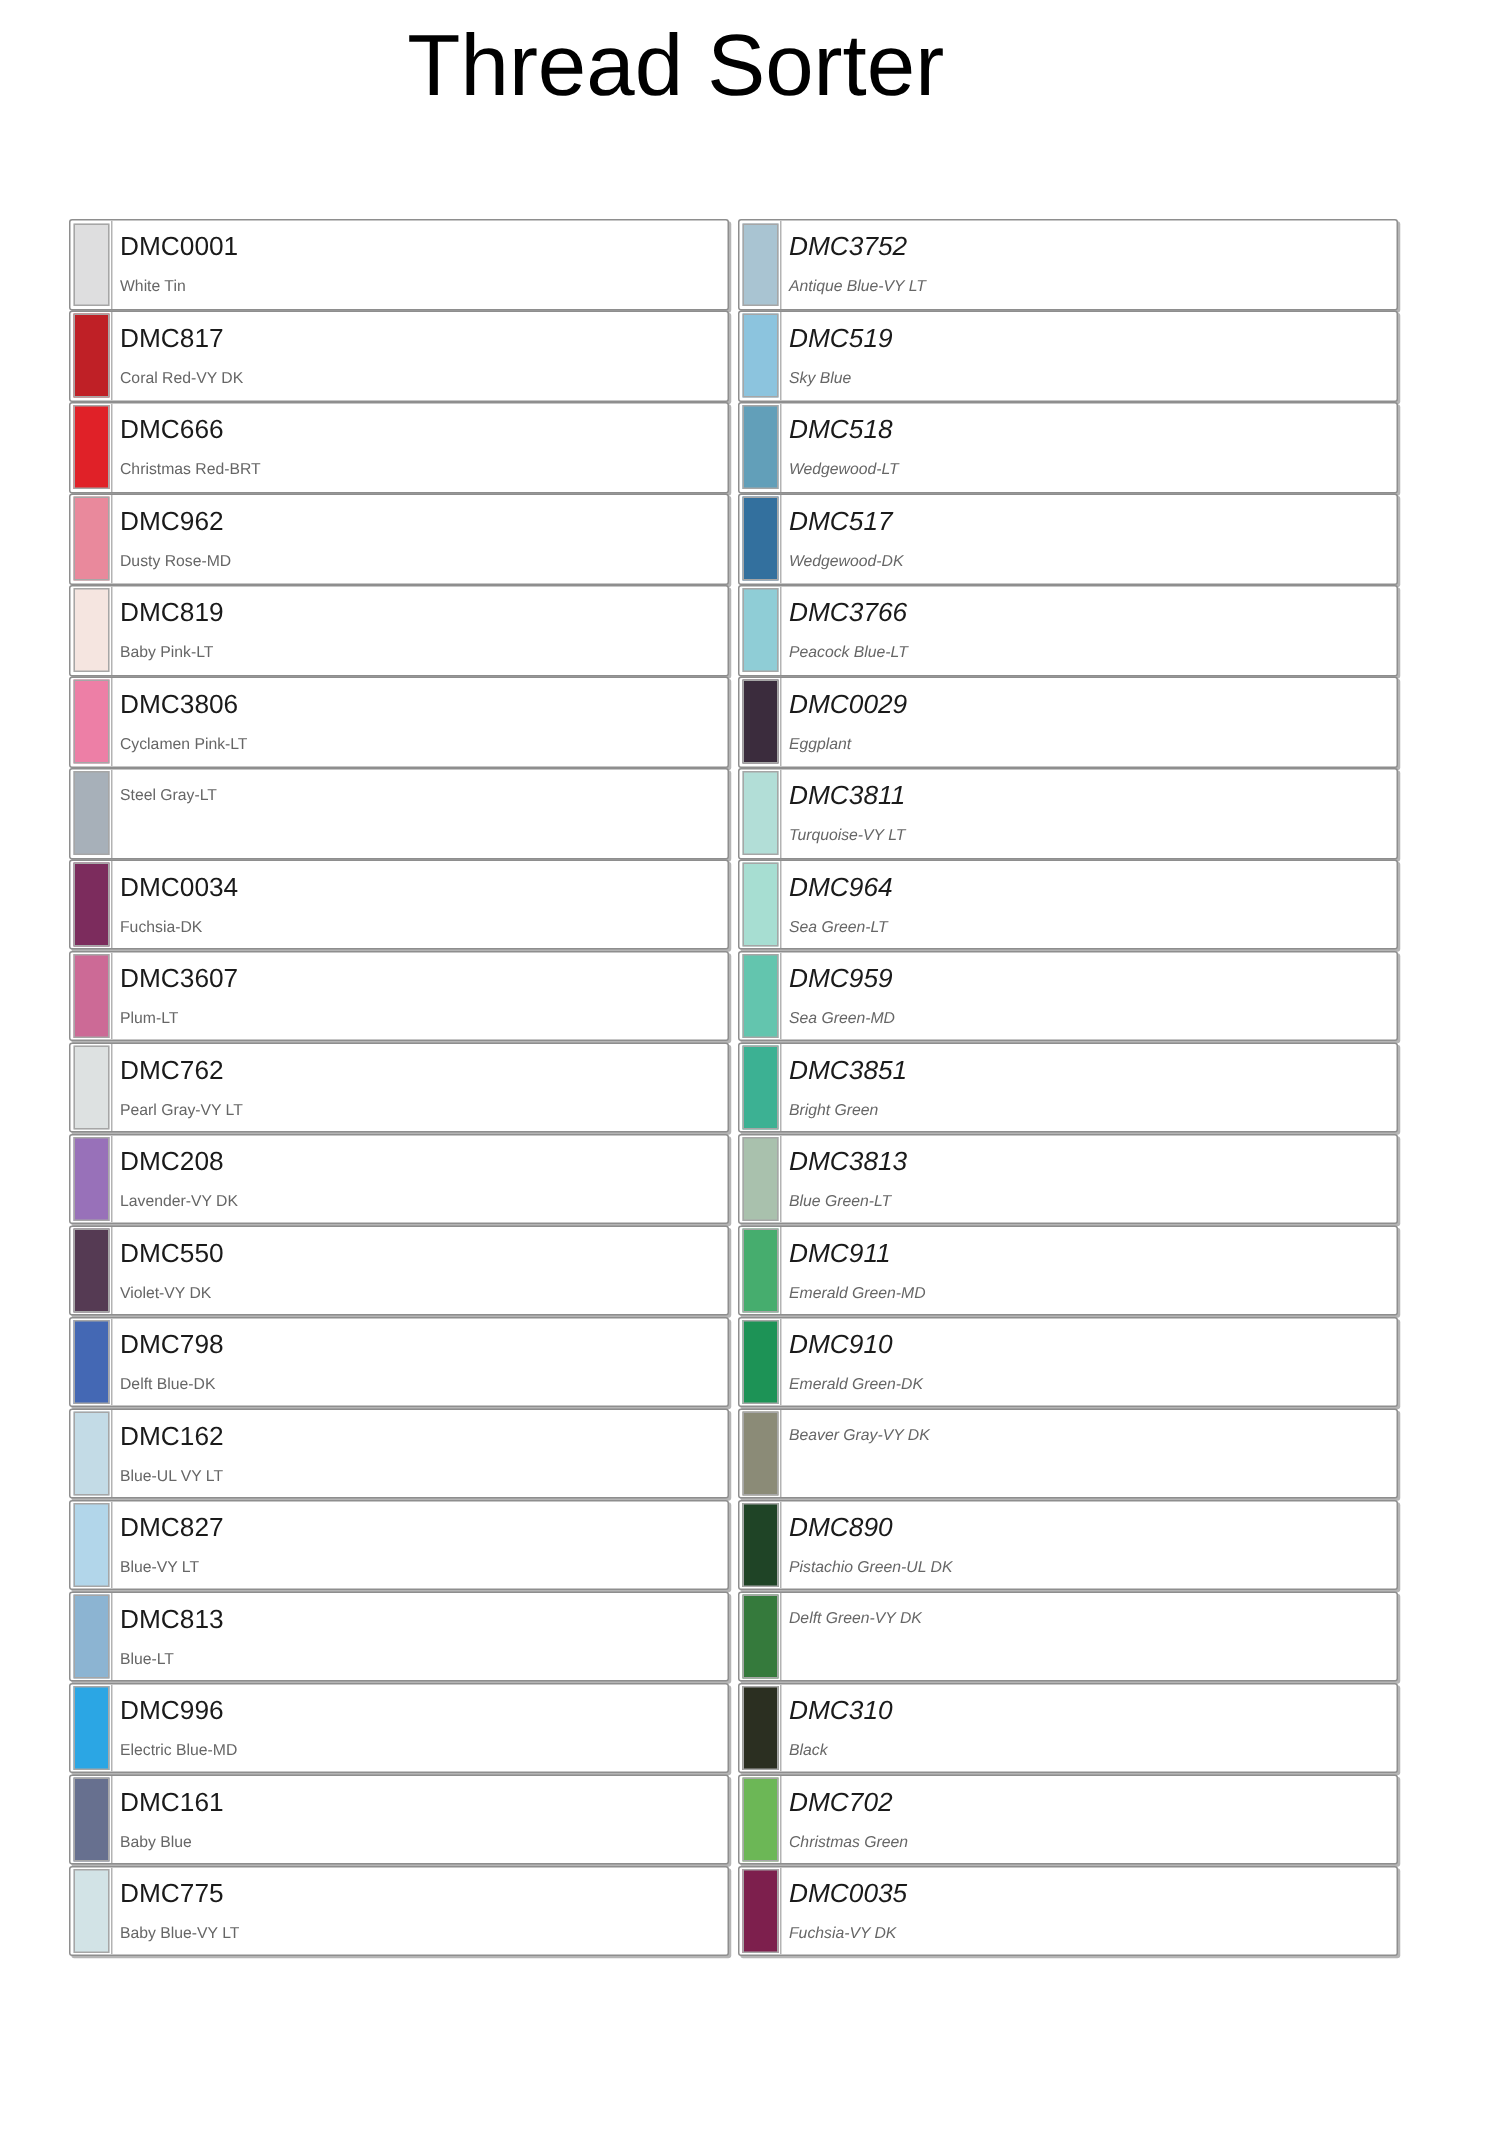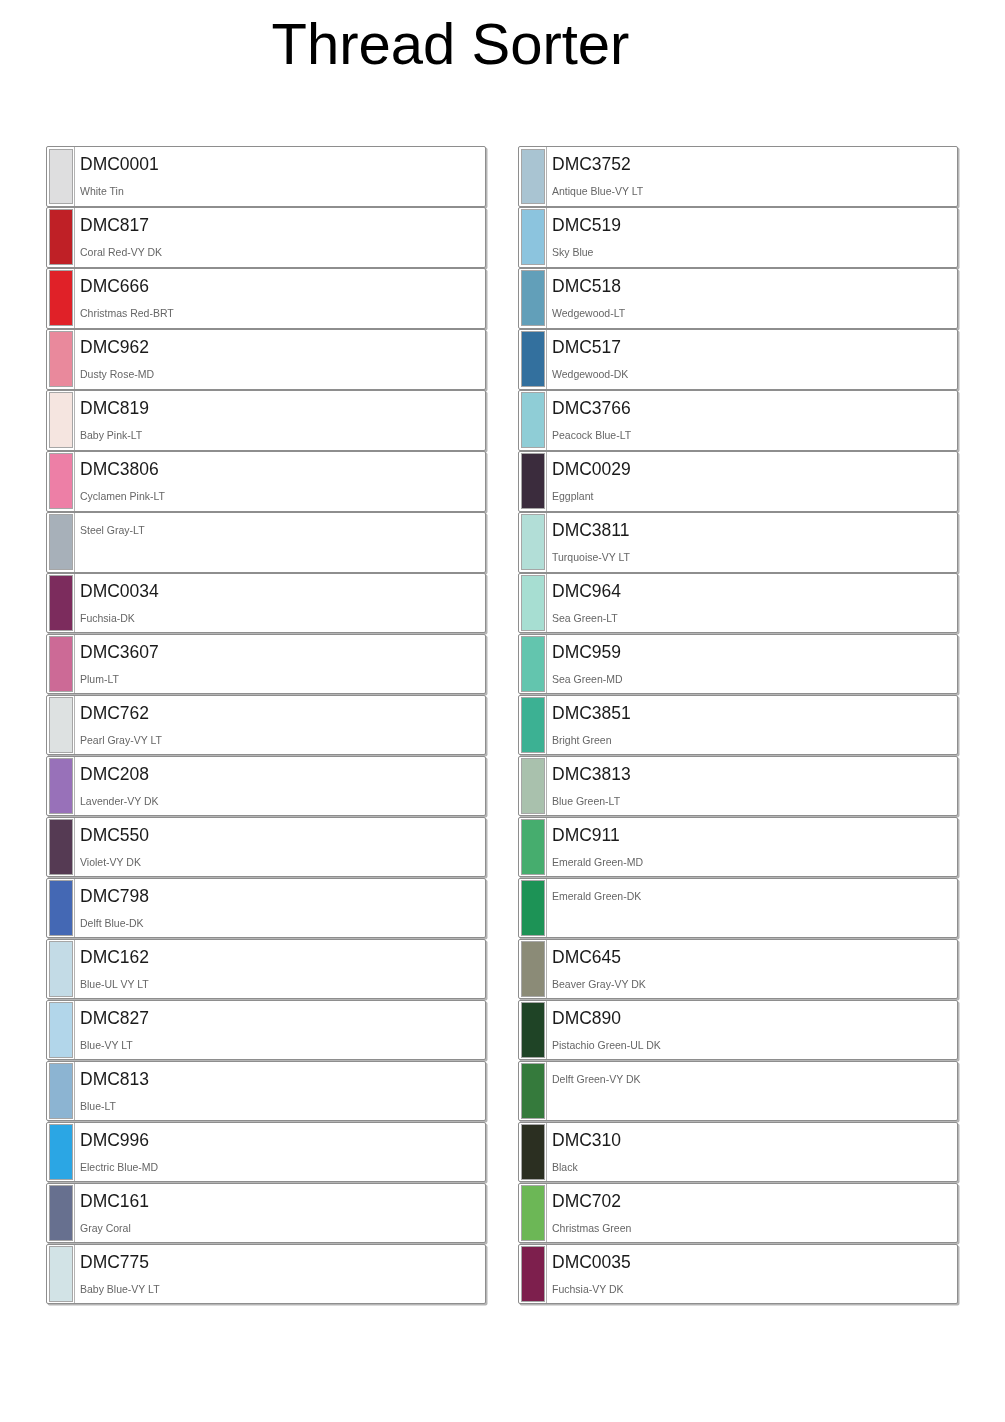--- a/index.html
+++ b/index.html
@@ -45,21 +45,21 @@
     gap: 0px;
   }
 
   .thread-column {
     width: 440px;
     display: flex;
     flex-direction: column;
   }
 
   .thread-column.left  { margin-left: 46px; }
-  .thread-column.right { margin-left: 32px; }
+  .thread-column.right { margin-left: 6px; font-style: italic; }
 
   .thread-row {
     position: relative;
     box-sizing: border-box;
     height: 60.6px;
     background: #ffffff;
     border: 1px solid #8e8e8e;
     border-radius: 2px;
     box-shadow: 1.5px 1.5px 0 rgba(120,120,120,0.55);
     display: flex;
@@ -273,21 +273,21 @@
             <div class="code">DMC996</div>
             <div class="name">Electric Blue-MD</div>
           </div>
         </div>
         <div class="thread-row">
           <div class="swatch-wrap">
             <div class="swatch" style="background-color: rgb(103, 112, 143);"></div>
           </div>
           <div class="row-text">
             <div class="code">DMC161</div>
-            <div class="name">Gray Coral</div>
+            <div class="name">Baby Blue</div>
           </div>
         </div>
         <div class="thread-row">
           <div class="swatch-wrap">
             <div class="swatch" style="background-color: rgb(210, 227, 230);"></div>
           </div>
           <div class="row-text">
             <div class="code">DMC775</div>
             <div class="name">Baby Blue-VY LT</div>
           </div>
@@ -401,29 +401,29 @@
           <div class="row-text">
             <div class="code">DMC911</div>
             <div class="name">Emerald Green-MD</div>
           </div>
         </div>
         <div class="thread-row">
           <div class="swatch-wrap">
             <div class="swatch" style="background-color: rgb(29, 147, 86);"></div>
           </div>
           <div class="row-text">
+            <div class="code">DMC910</div>
             <div class="name">Emerald Green-DK</div>
           </div>
         </div>
         <div class="thread-row">
           <div class="swatch-wrap">
             <div class="swatch" style="background-color: rgb(139, 139, 119);"></div>
           </div>
           <div class="row-text">
-            <div class="code">DMC645</div>
             <div class="name">Beaver Gray-VY DK</div>
           </div>
         </div>
         <div class="thread-row">
           <div class="swatch-wrap">
             <div class="swatch" style="background-color: rgb(31, 68, 38);"></div>
           </div>
           <div class="row-text">
             <div class="code">DMC890</div>
             <div class="name">Pistachio Green-UL DK</div>

